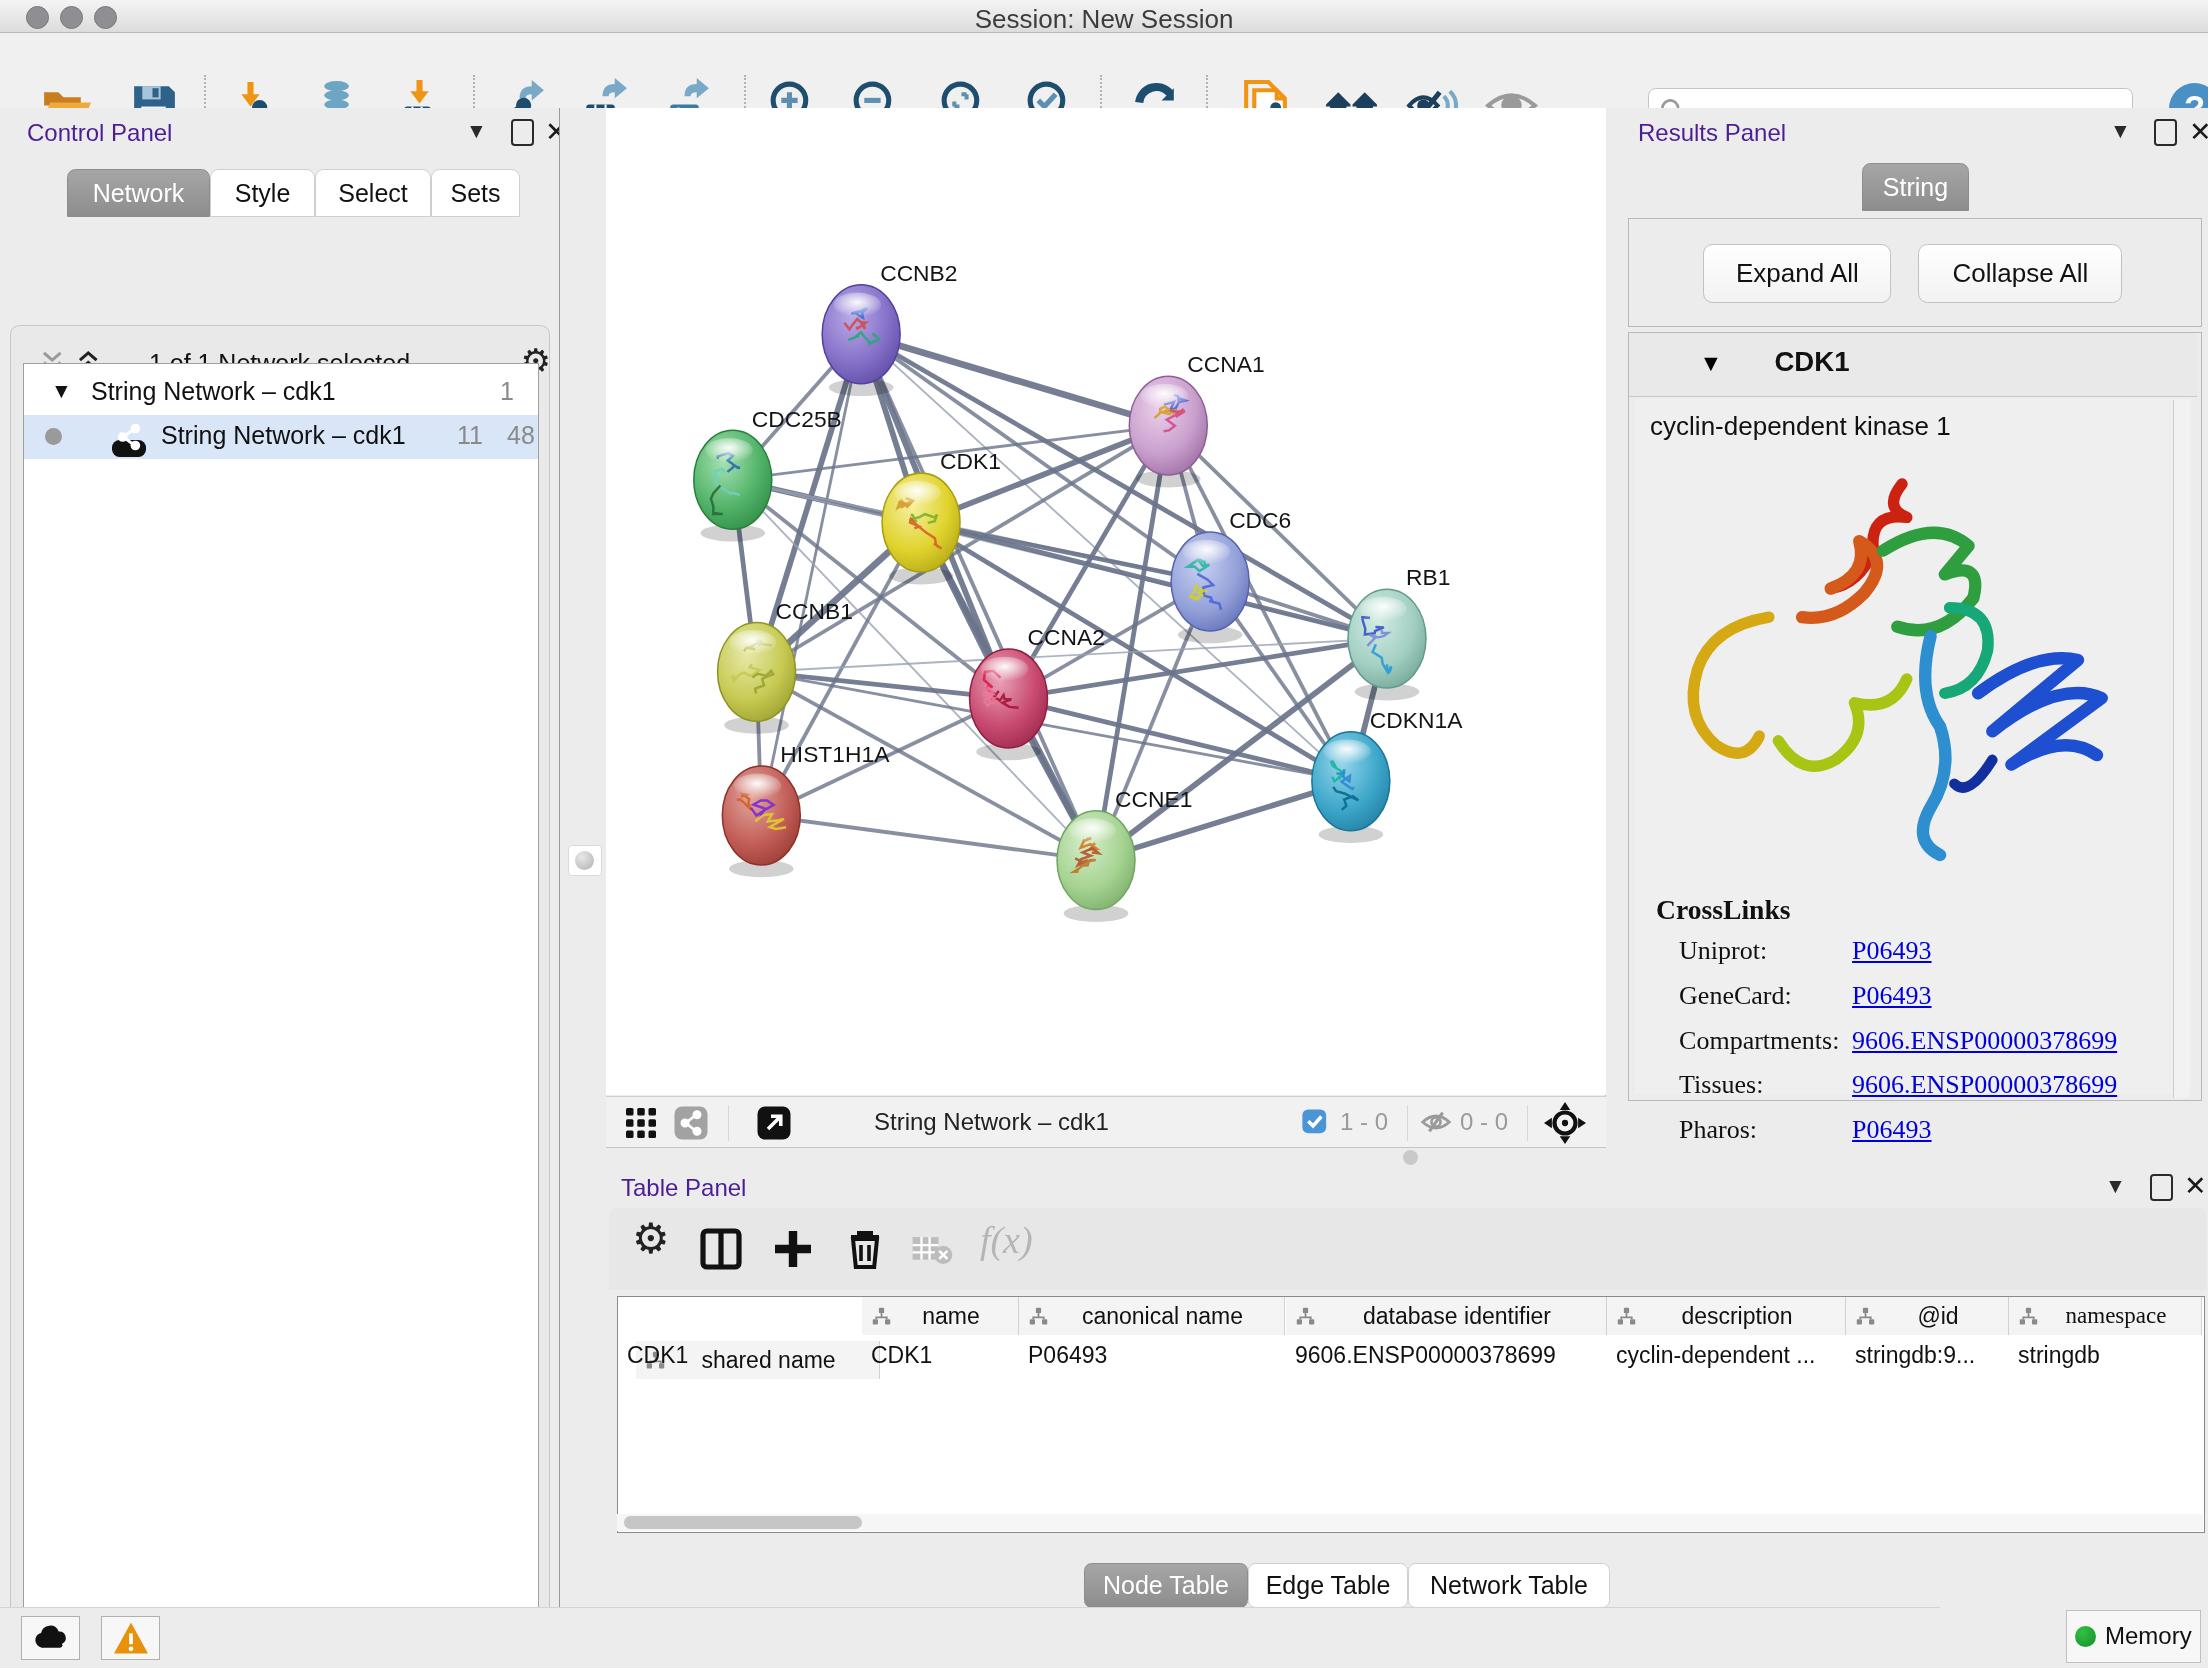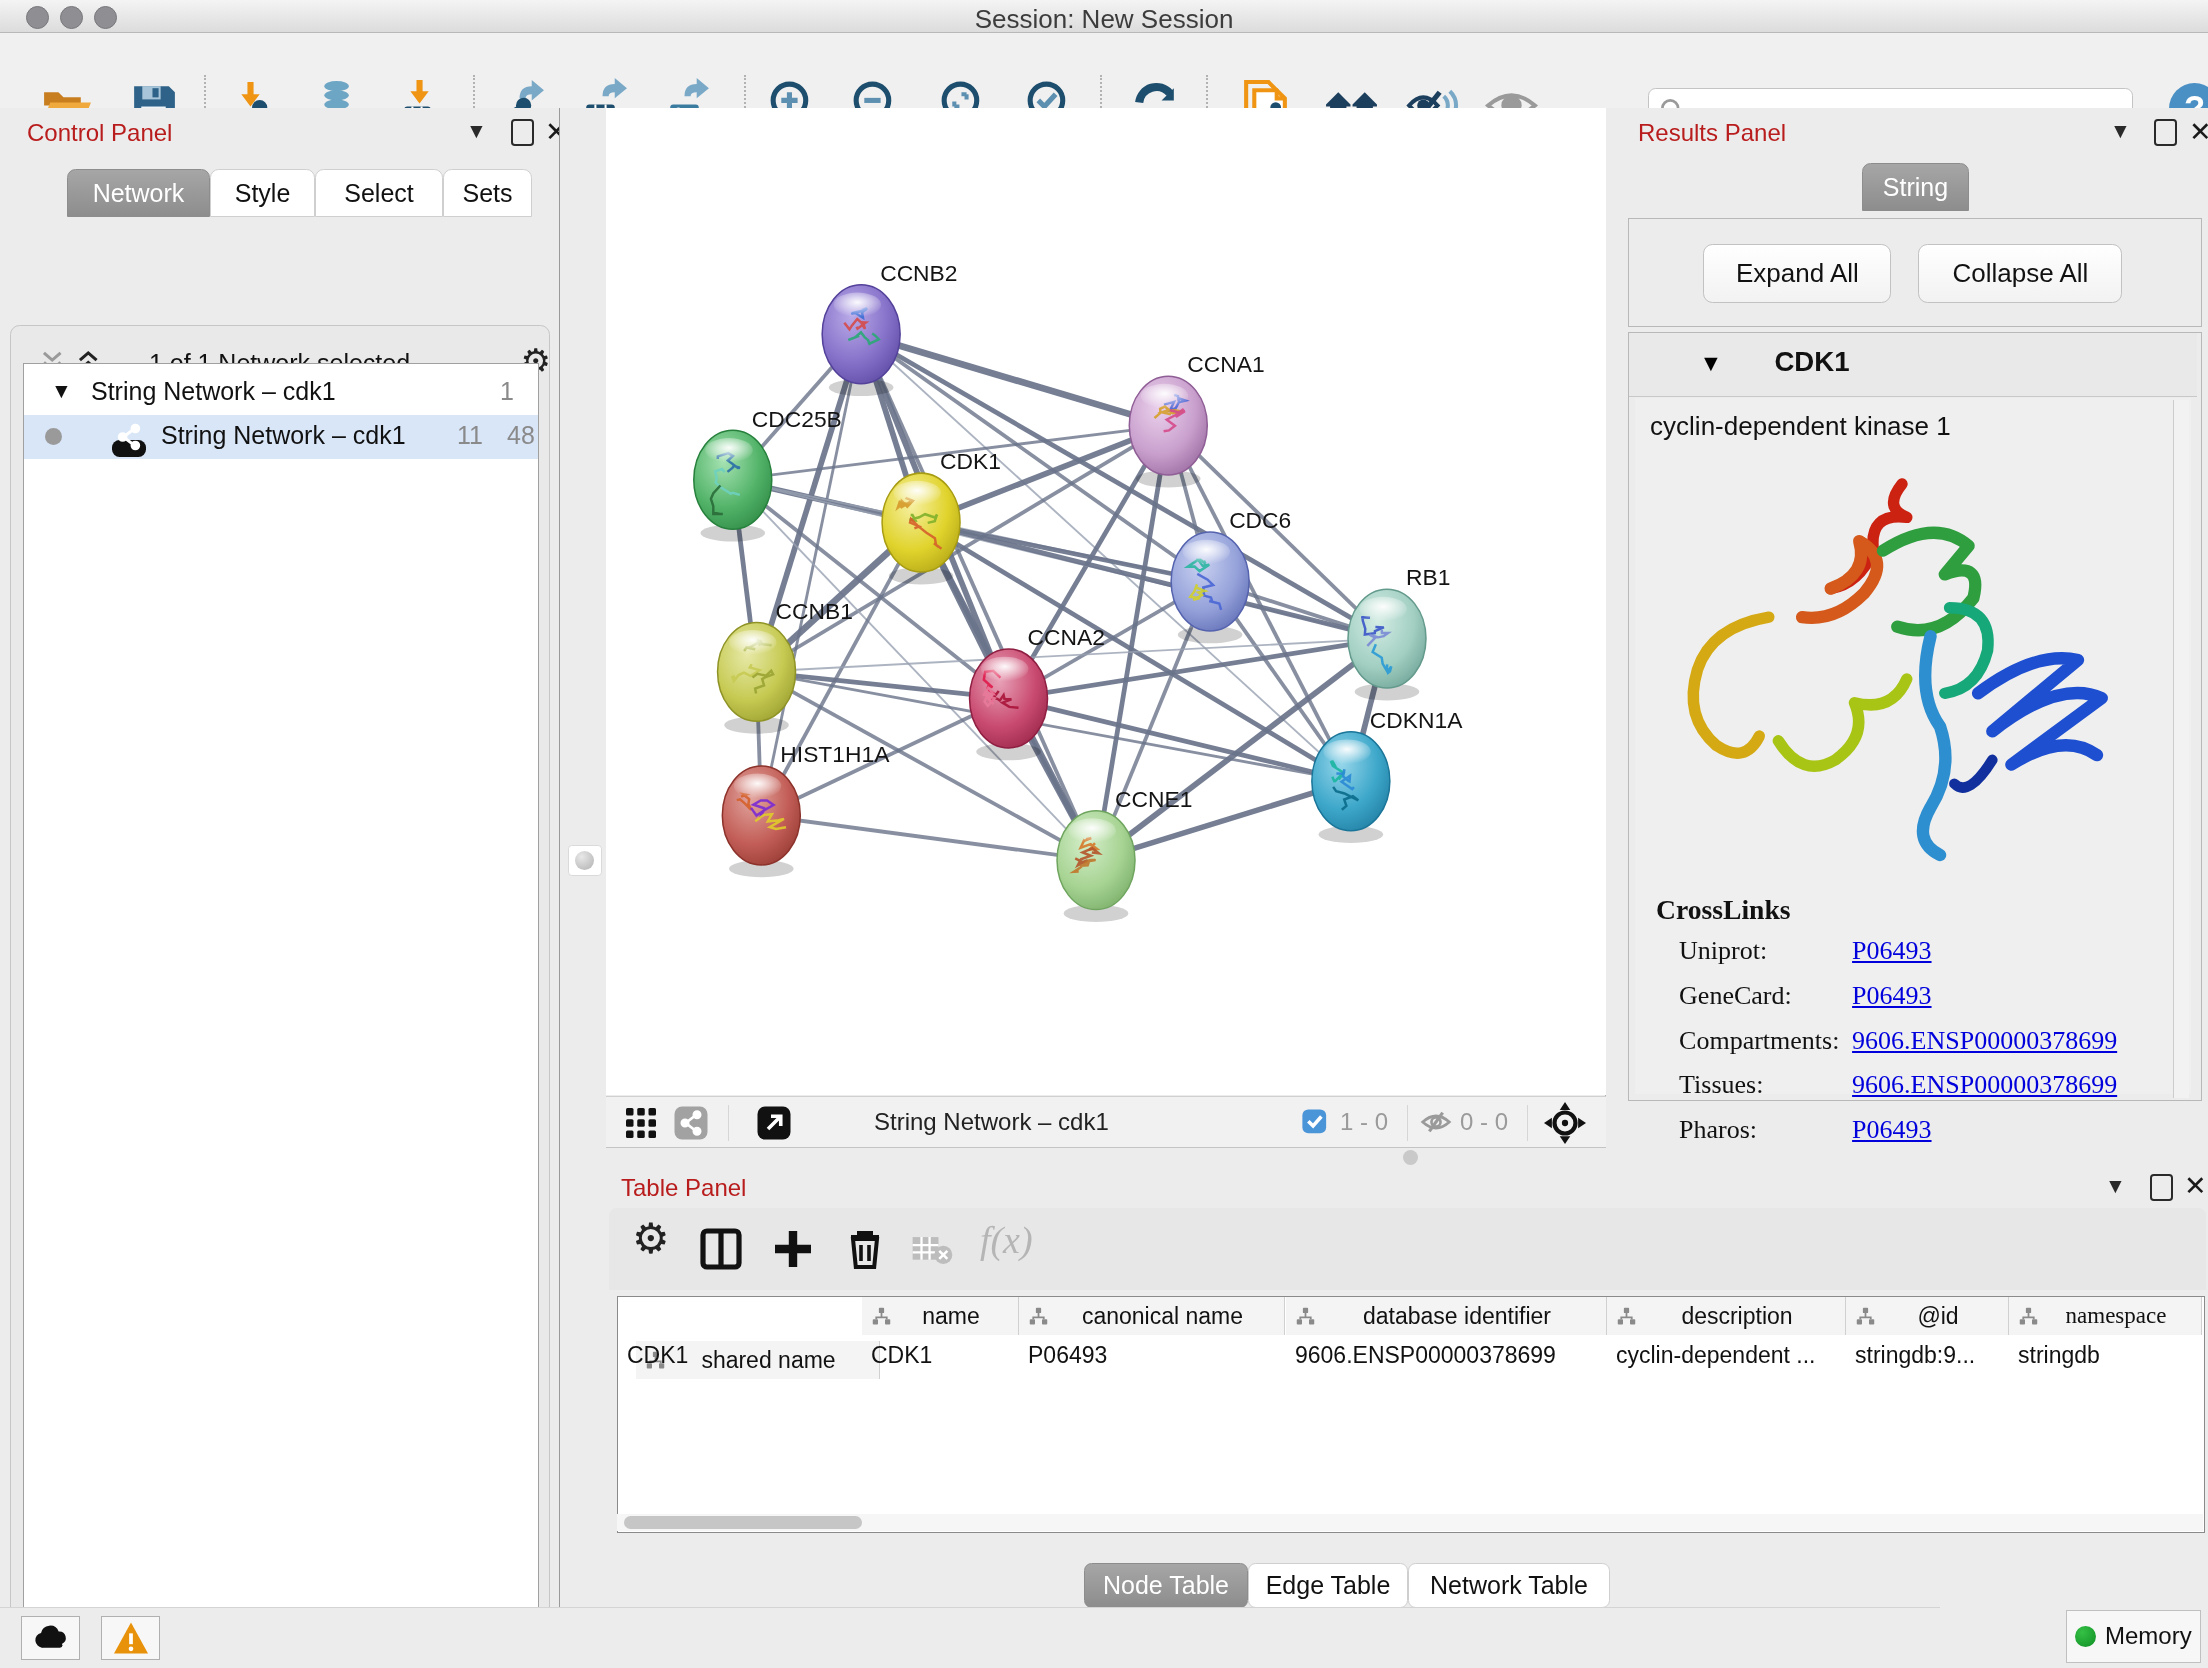--- a/index.html
+++ b/index.html
@@ -12,21 +12,21 @@
   #win-title{width:100%;text-align:center;top:3.8px;font-size:26px;color:#3c3c3c;}
   
   #toolbar{left:0;top:33px;width:2208px;height:75px;background:#f0f0f0;border-bottom:1px solid #c8c8c8;}
   .tbi{top:45px;width:55px;height:55px;}
   .tbi svg{width:55px;height:55px;}
   .tdiv{top:42px;width:0;height:61px;border-left:2.9px dotted #b2b2b2;}
   #search-box{left:1648px;top:55px;width:483px;height:42px;background:#fff;border:1.9px solid #c4c4c4;
     border-radius:7.6px;}
   #search-box svg{position:absolute;left:9.5px;top:7.6px;}
   
-  .panel-title{font-size:24px;color:#b91c1c;}
+  .panel-title{font-size:24px;color:#4c1d95;}
   .ph-caret{font-size:21px;color:#2a2a2a;}
   .ph-float{width:19px;height:23px;border:2.9px solid #2a2a2a;border-radius:3.8px;}
   .ph-close{font-size:27px;font-weight:bold;color:#1a1a1a;}
   .tab{height:48px;border:1px solid #cfcfcf;background:#fff;color:#111;font-size:25px;
     display:flex;align-items:center;justify-content:center;border-radius:8.6px 8.6px 0 0;box-sizing:border-box;}
   .tab.sel{background:linear-gradient(#a6a6a6,#8d8d8d);color:#fff;border-color:#8d8d8d;}
   
   #control-panel{left:0;top:108px;width:559px;height:1499px;background:#ececec;}
   #cp-box{left:9.5px;top:217px;width:538px;height:1385px;background:#e9e9e9;
     border:1px solid #c6c6c6;border-radius:9.5px;}
@@ -224,21 +224,21 @@
 </div>
 
 <div id="control-panel" class="abs">
   <span class="panel-title abs" style="left:27px;top:11.4px">Control Panel</span>
   <span class="ph-caret abs" style="left:466px;top:11.4px">▼</span>
   <span class="ph-float abs" style="left:511px;top:11.4px"></span>
   <span class="ph-close abs" style="left:545px;top:7.6px">✕</span>
   <div id="cp-tabs" class="abs" style="left:67px;top:61px;display:flex">
       <div class="tab sel" style="width: 143px;">Network</div>
       <div class="tab" style="width: 105px;">Style</div>
-      <div class="tab" style="width: 128px;">Select</div>
+      <div class="tab" style="width: 116px;">Select</div>
       <div class="tab" style="width: 89px;">Sets</div>
     </div>
   <div id="cp-box" class="abs">
     <span class="abs" style="left:27px;top:21px"><svg width="28.5" height="28.5" viewBox="0 0 24 24">
           <path d="M5 5 l7 6 7-6 M5 13 l7 6 7-6" fill="none" stroke="#9a9a9a" stroke-width="2.6"></path>
         </svg></span>
     <span class="abs" style="left:63px;top:21px"><svg width="28.5" height="28.5" viewBox="0 0 24 24">
           <path d="M5 19 l7-6 7 6 M5 11 l7-6 7 6" fill="none" stroke="#222" stroke-width="2.6"></path>
         </svg></span>
     <span class="abs" style="left:0;top:23px;width:538px;text-align:center;font-size:25px;color:#111">1 of 1 Network selected</span>

